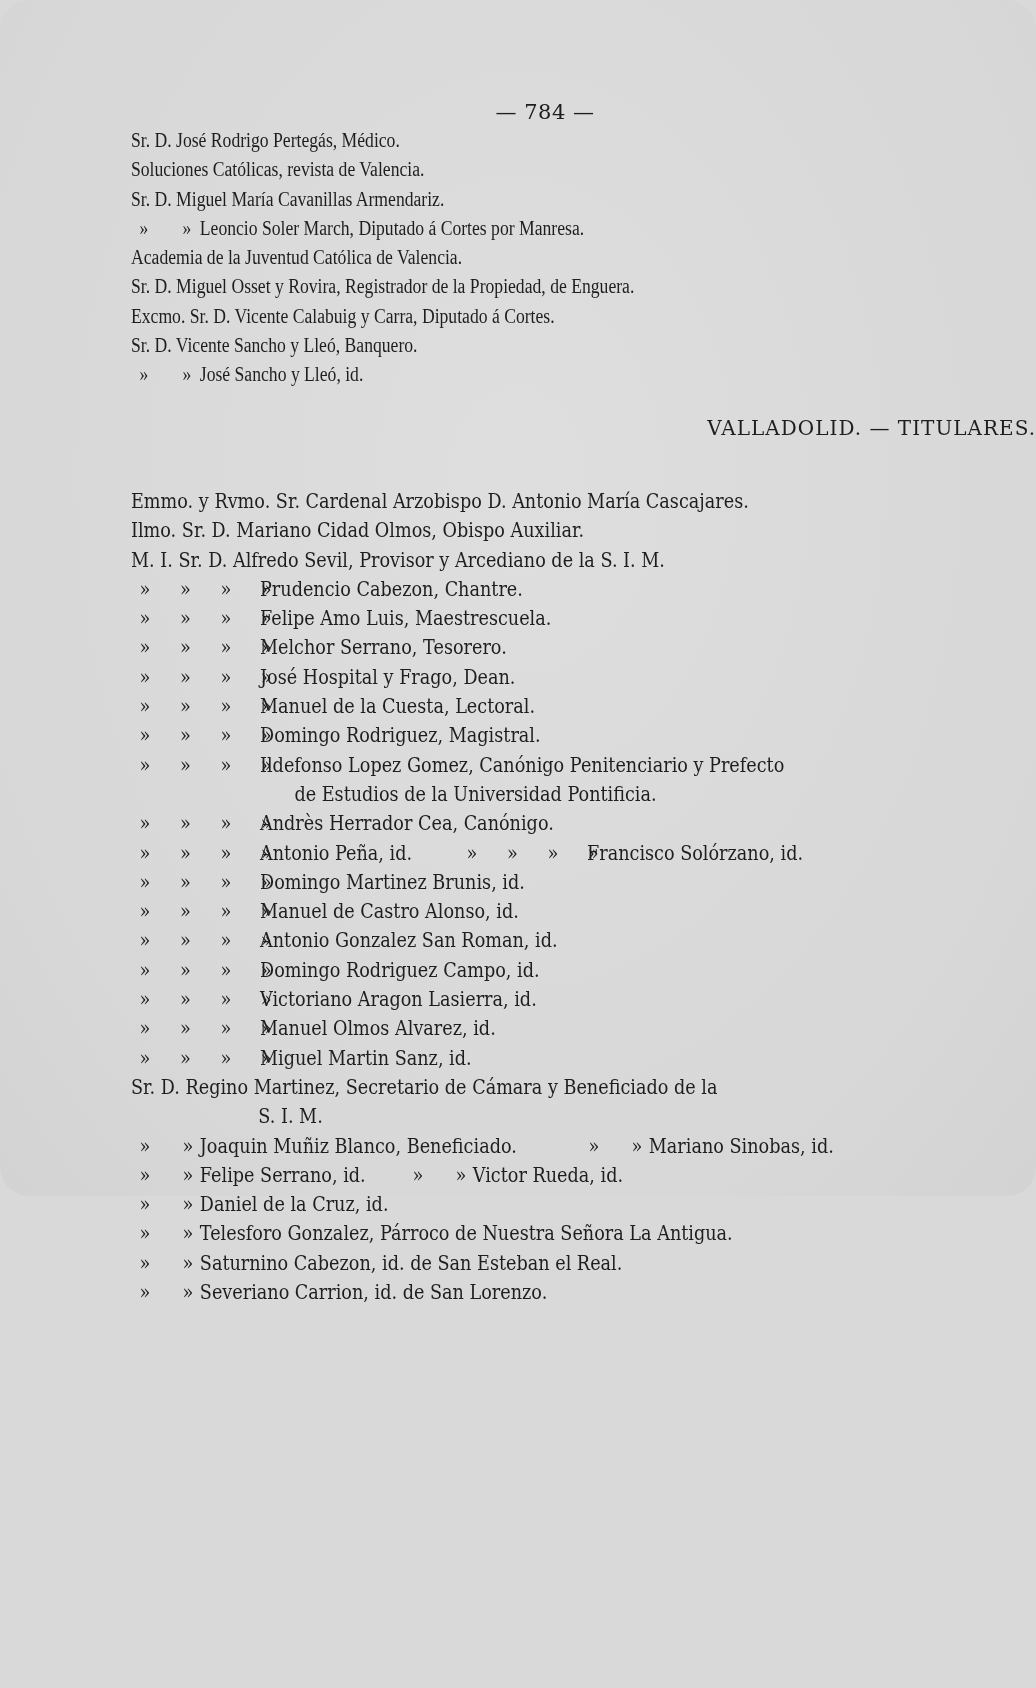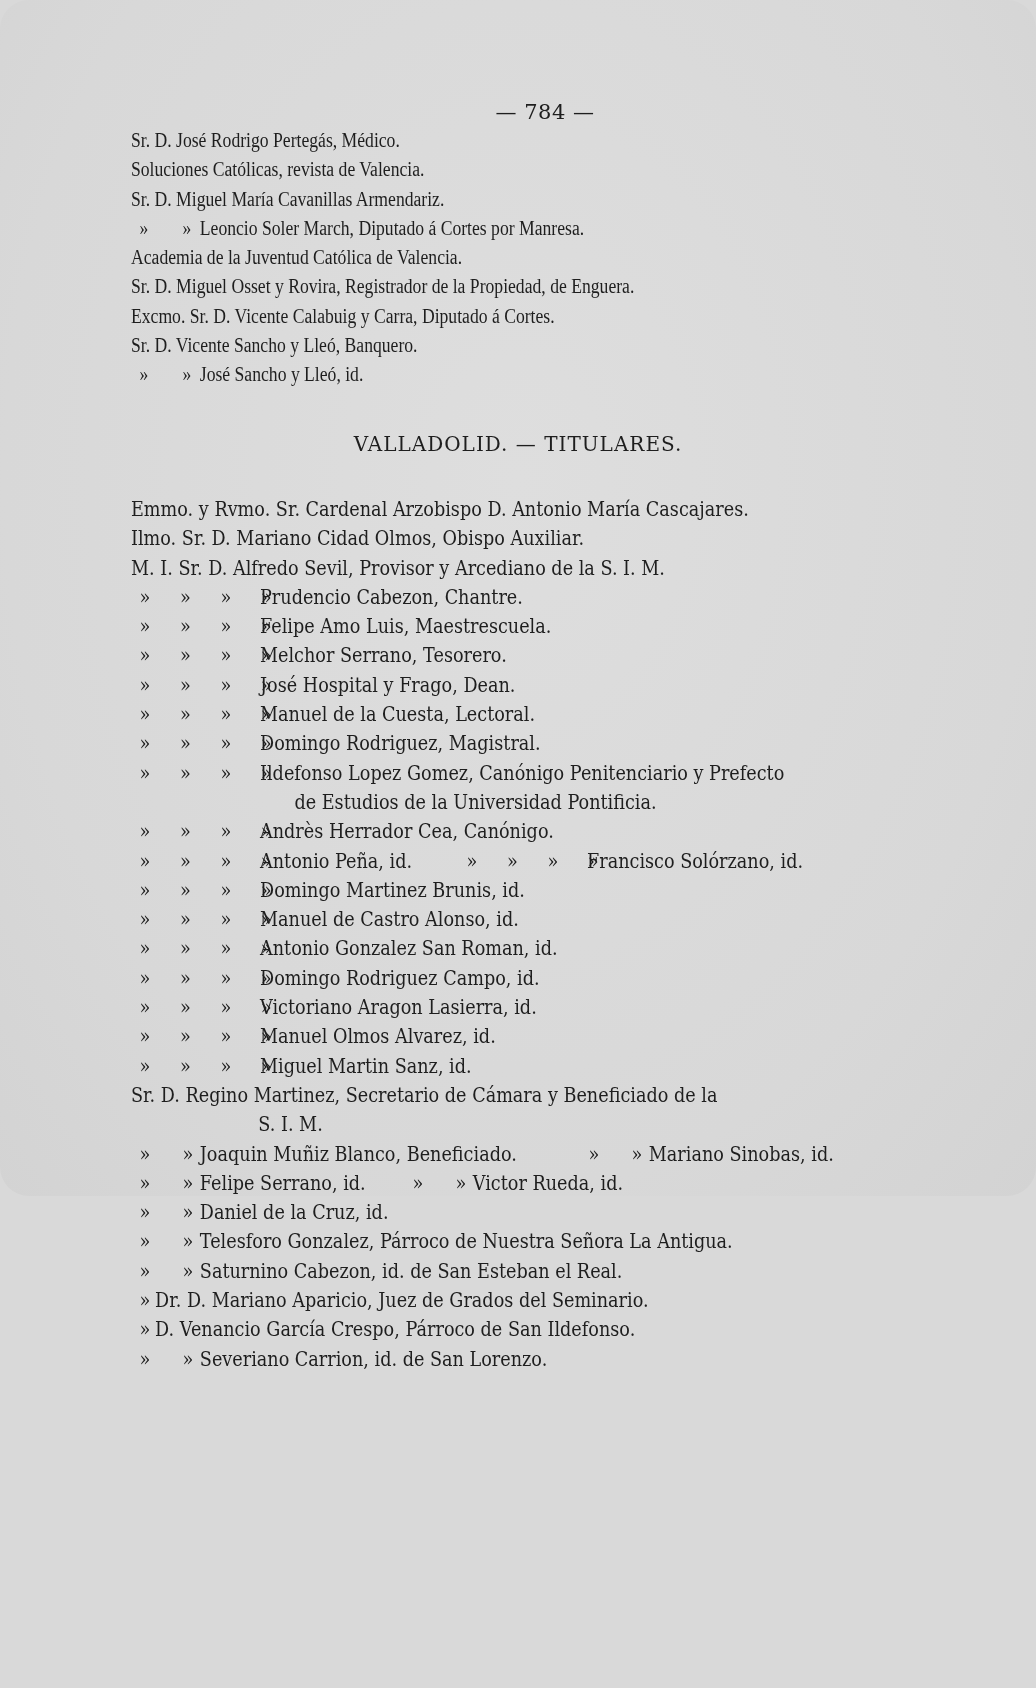--- a/index.html
+++ b/index.html
@@ -28,21 +28,21 @@
     .line.indent-cont { padding-left: 190px; }
     .line.indent-cont2 { padding-left: 148px; }
     .q { display: inline-block; }
     .q4 .marks { display: inline-block; width: 150px; }
     .q2 .marks { display: inline-block; width: 80px; }
     .q1 .marks { display: inline-block; width: 28px; }
     .marks span { display: inline-block; width: 37px; padding-left: 10px; }
     .q2 .marks span { width: 40px; padding-left: 10px; }
     .q1 .marks span { padding-left: 10px; }
     .heading {
-      position: absolute; top: 432px; left: 0; width: 1036px; text-align: center;
+      position: absolute; top: 416px; left: 0; width: 1036px; text-align: right;
       font-size: 20px; letter-spacing: 1px;
     }
   </style>
 </head>
 <body>
 
 <div class="page">
   <div class="page-number">— 784 —</div>
 
   <div class="block" style="top:126px;font-family:Liberation Serif, serif;">
@@ -56,26 +56,25 @@
     <div class="line">Sr. D. Miguel Osset y Rovira, Registrador de la Propiedad, de Enguera.</div>
     <div class="line">Excmo. Sr. D. Vicente Calabuig y Carra, Diputado á Cortes.</div>
     <div class="line">Sr. D. Vicente Sancho y Lleó, Banquero.</div>
     <div class="line q q2">
       <span class="marks"><span>»</span><span>»</span></span><span>José Sancho y Lleó, id.</span>
     </div>
   </div>
 
   <div class="heading">VALLADOLID. — TITULARES.</div>
 
-  <div class="block" style="top:487px;margin-top:8px;">
+  <div class="block" style="top:487px;">
     <div class="line">Emmo. y Rvmo. Sr. Cardenal Arzobispo D. Antonio María Cascajares.</div>
     <div class="line">Ilmo. Sr. D. Mariano Cidad Olmos, Obispo Auxiliar.</div>
     <div class="line">M. I. Sr. D. Alfredo Sevil, Provisor y Arcediano de la S. I. M.</div>
     <div id="canons"><div class="line q q4"><span class="marks"><span>»</span><span>»</span><span>»</span><span>»</span></span><span>Prudencio Cabezon, Chantre.</span></div><div class="line q q4"><span class="marks"><span>»</span><span>»</span><span>»</span><span>»</span></span><span>Felipe Amo Luis, Maestrescuela.</span></div><div class="line q q4"><span class="marks"><span>»</span><span>»</span><span>»</span><span>»</span></span><span>Melchor Serrano, Tesorero.</span></div><div class="line q q4"><span class="marks"><span>»</span><span>»</span><span>»</span><span>»</span></span><span>José Hospital y Frago, Dean.</span></div><div class="line q q4"><span class="marks"><span>»</span><span>»</span><span>»</span><span>»</span></span><span>Manuel de la Cuesta, Lectoral.</span></div><div class="line q q4"><span class="marks"><span>»</span><span>»</span><span>»</span><span>»</span></span><span>Domingo Rodriguez, Magistral.</span></div><div class="line q q4"><span class="marks"><span>»</span><span>»</span><span>»</span><span>»</span></span><span>Ildefonso Lopez Gomez, Canónigo Penitenciario y Prefecto</span></div><div class="line indent-cont">de Estudios de la Universidad Pontificia.</div><div class="line q q4"><span class="marks"><span>»</span><span>»</span><span>»</span><span>»</span></span><span>Andrès Herrador Cea, Canónigo.</span></div><div class="line q q4"><span class="marks"><span>»</span><span>»</span><span>»</span><span>»</span></span><span>Antonio Peña, id.</span></div><div class="line q q4"><span class="marks"><span>»</span><span>»</span><span>»</span><span>»</span></span><span>Francisco Solórzano, id.</span></div><div class="line q q4"><span class="marks"><span>»</span><span>»</span><span>»</span><span>»</span></span><span>Domingo Martinez Brunis, id.</span></div><div class="line q q4"><span class="marks"><span>»</span><span>»</span><span>»</span><span>»</span></span><span>Manuel de Castro Alonso, id.</span></div><div class="line q q4"><span class="marks"><span>»</span><span>»</span><span>»</span><span>»</span></span><span>Antonio Gonzalez San Roman, id.</span></div><div class="line q q4"><span class="marks"><span>»</span><span>»</span><span>»</span><span>»</span></span><span>Domingo Rodriguez Campo, id.</span></div><div class="line q q4"><span class="marks"><span>»</span><span>»</span><span>»</span><span>»</span></span><span>Victoriano Aragon Lasierra, id.</span></div><div class="line q q4"><span class="marks"><span>»</span><span>»</span><span>»</span><span>»</span></span><span>Manuel Olmos Alvarez, id.</span></div><div class="line q q4"><span class="marks"><span>»</span><span>»</span><span>»</span><span>»</span></span><span>Miguel Martin Sanz, id.</span></div></div>
     <div class="line">Sr. D. Regino Martinez, Secretario de Cámara y Beneficiado de la</div>
     <div class="line indent-cont2">S. I. M.</div>
     <div id="beneficiaries"><div class="line q q2"><span class="marks"><span>»</span><span>»</span></span><span>Joaquin Muñiz Blanco, Beneficiado.</span></div><div class="line q q2"><span class="marks"><span>»</span><span>»</span></span><span>Mariano Sinobas, id.</span></div><div class="line q q2"><span class="marks"><span>»</span><span>»</span></span><span>Felipe Serrano, id.</span></div><div class="line q q2"><span class="marks"><span>»</span><span>»</span></span><span>Victor Rueda, id.</span></div><div class="line q q2"><span class="marks"><span>»</span><span>»</span></span><span>Daniel de la Cruz, id.</span></div><div class="line q q2"><span class="marks"><span>»</span><span>»</span></span><span>Telesforo Gonzalez, Párroco de Nuestra Señora La Antigua.</span></div><div class="line q q2"><span class="marks"><span>»</span><span>»</span></span><span>Saturnino Cabezon, id. de San Esteban el Real.</span></div></div>
-    <div id="singles"><div class="line q q1"><span class="marks"><span>»</span></span><span>Dr. D. Mariano Aparicio, Juez de Grados del Seminario.</span></div><div class="line q q1"><span class="marks"><span>»</span></span><span>D. Venancio García Crespo, Párroco de San Ildefonso.</span></div></div>
     <div class="line q q2">
       <span class="marks"><span>»</span><span>»</span></span><span>Severiano Carrion, id. de San Lorenzo.</span>
     </div>
   </div>
 </div>
 
 </body></html>

